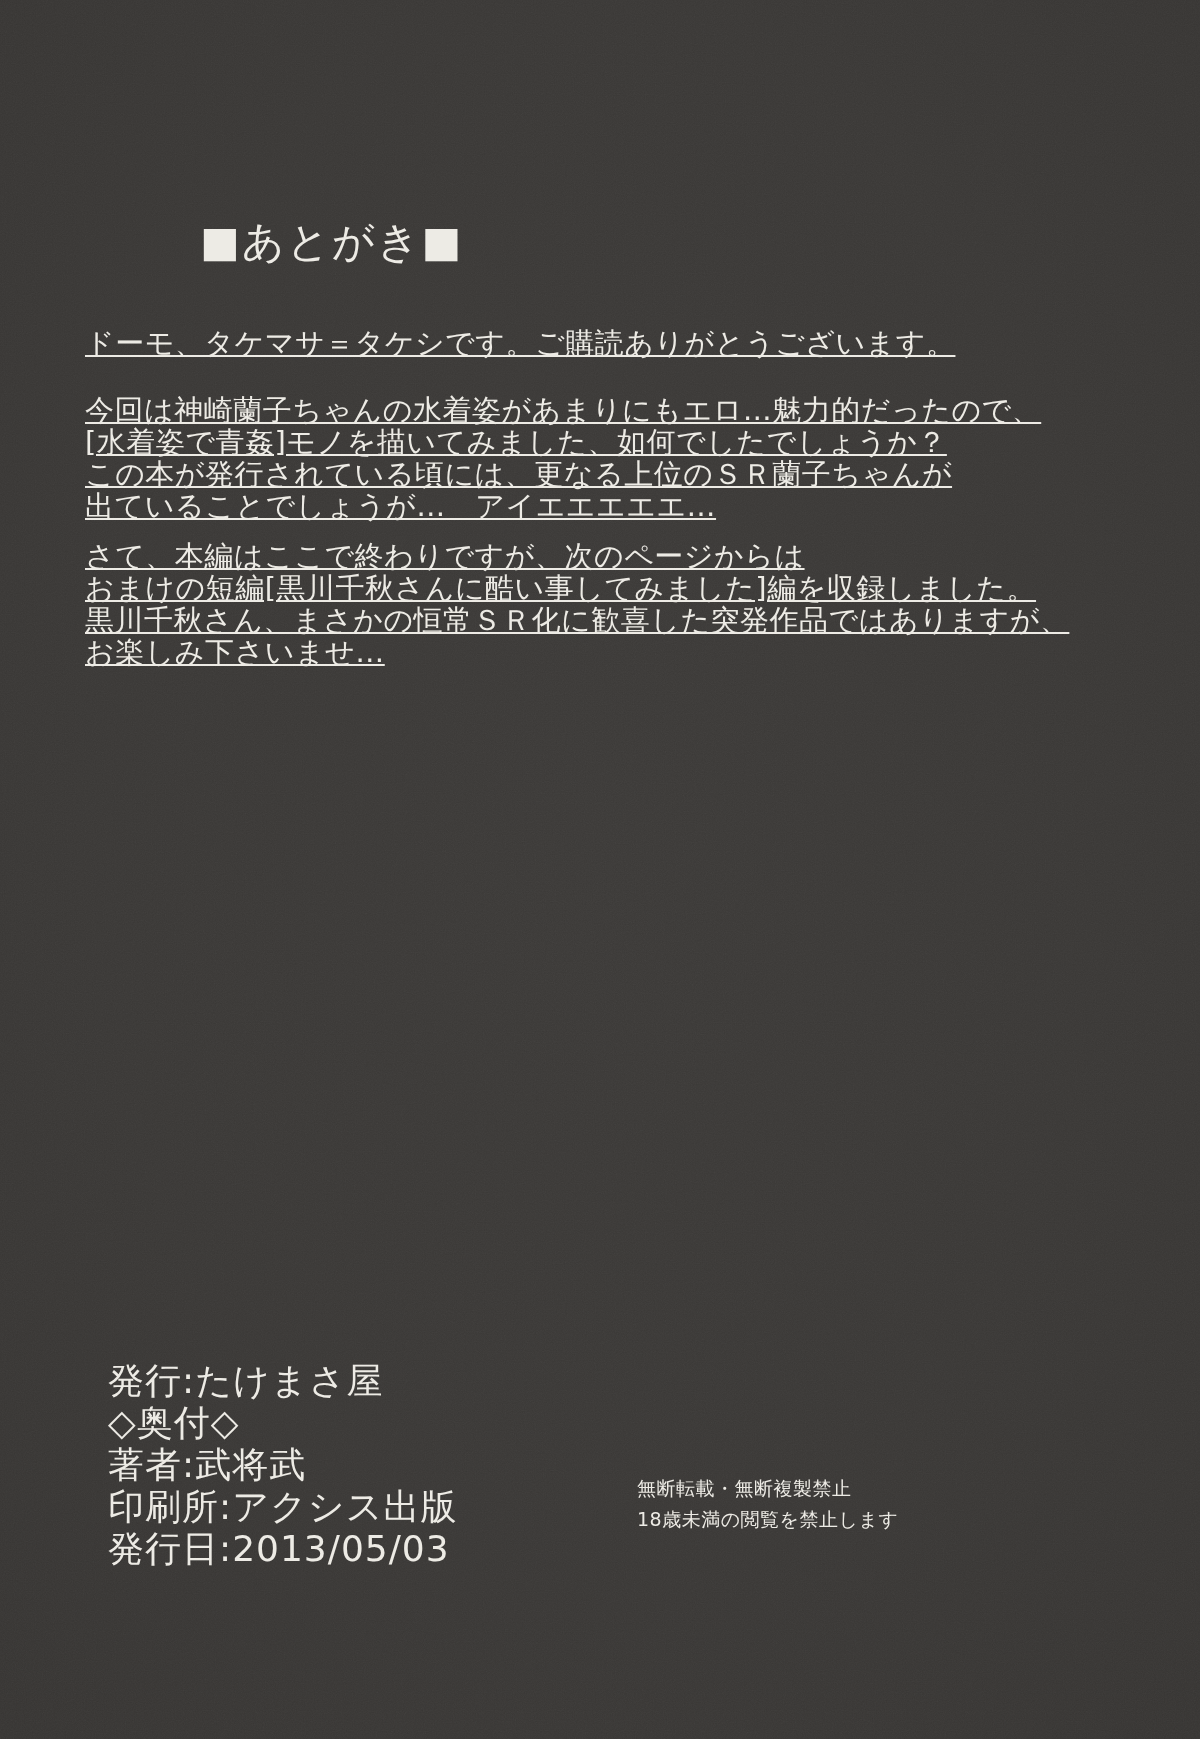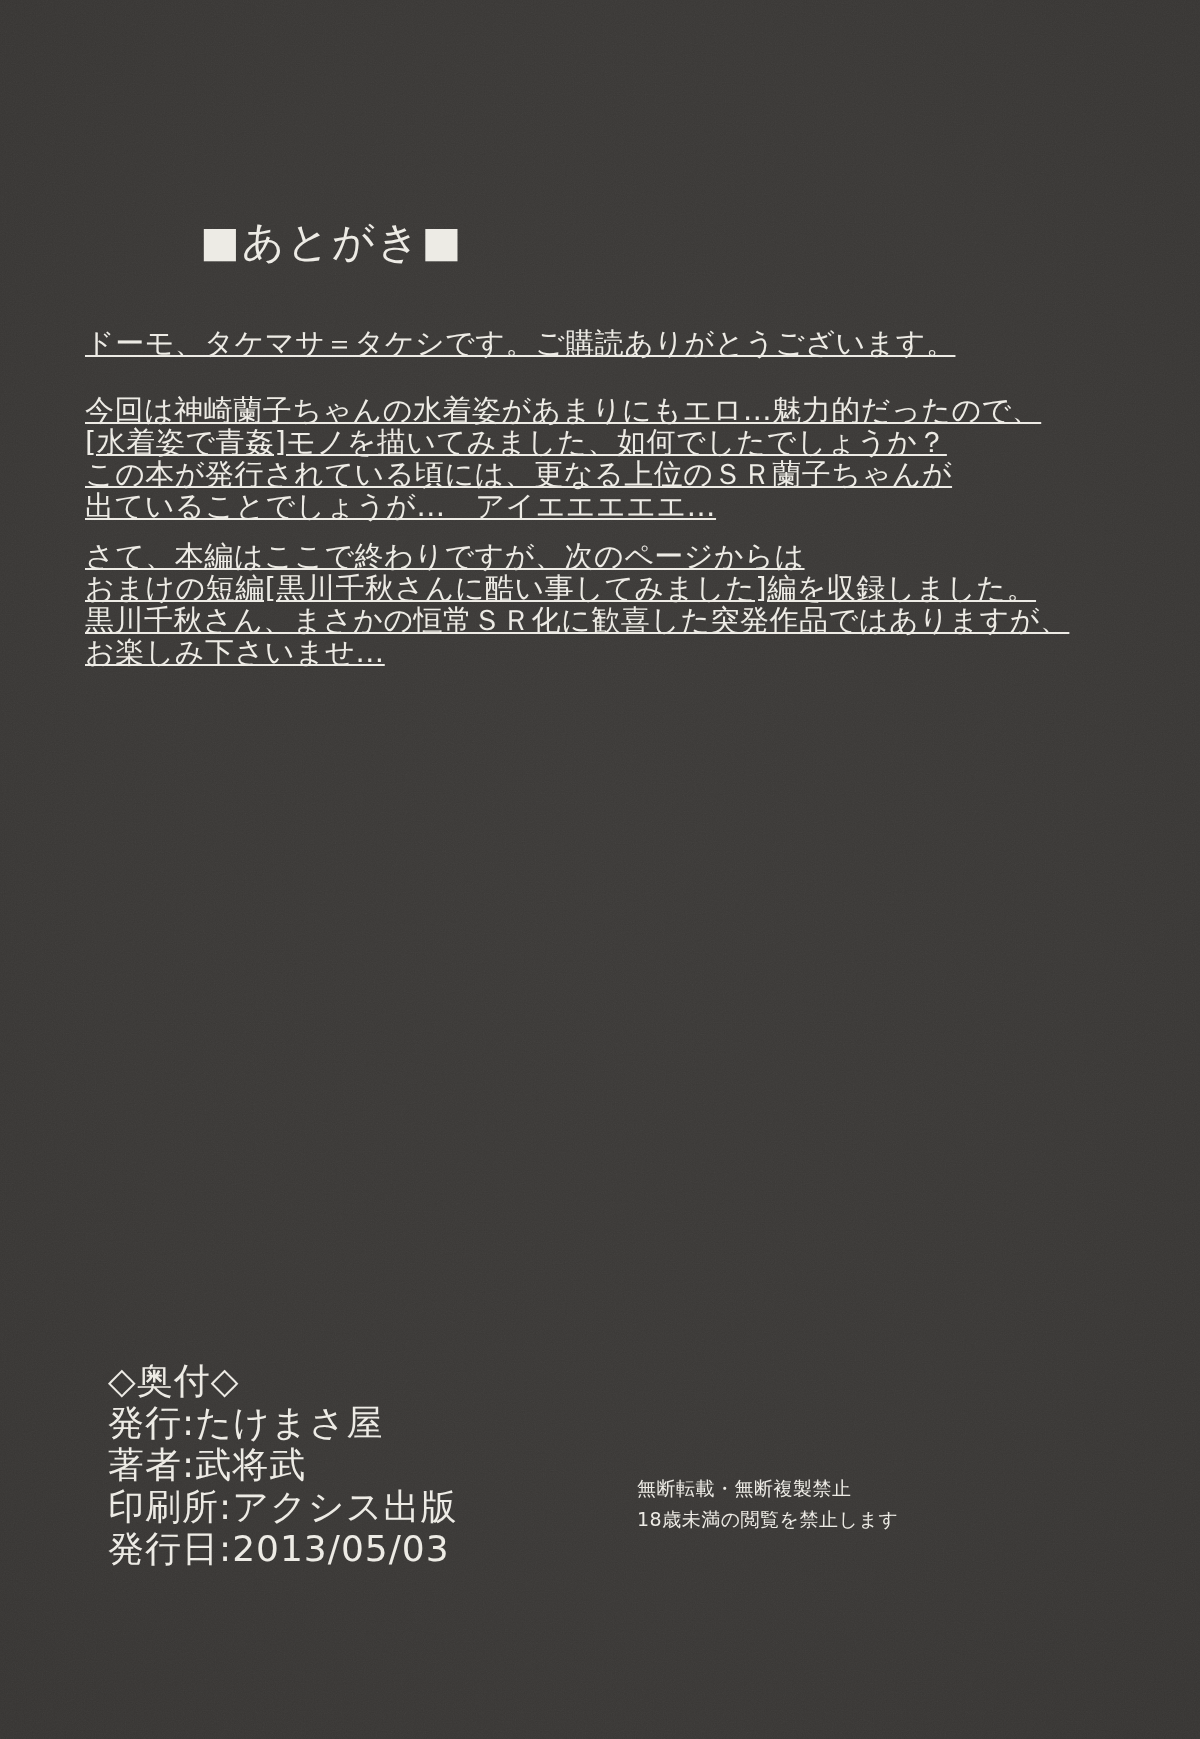--- a/index.html
+++ b/index.html
@@ -81,22 +81,22 @@
   </div>
 
   <div class="body-block para3-block">
     <div>さて、本編はここで終わりですが、次のページからは</div>
     <div>おまけの短編[黒川千秋さんに酷い事してみました]編を収録しました。</div>
     <div>黒川千秋さん、まさかの恒常ＳＲ化に歓喜した突発作品ではありますが、</div>
     <div>お楽しみ下さいませ…</div>
   </div>
 
   <div class="colophon-block">
+    <div>発行:たけまさ屋</div>
     <div>◇奥付◇</div>
-    <div>発行:たけまさ屋</div>
     <div>著者:武将武</div>
     <div>印刷所:アクシス出版</div>
     <div>発行日:2013/05/03</div>
   </div>
 
   <div class="notice-block">
     <div>無断転載・無断複製禁止</div>
     <div>18歳未満の閲覧を禁止します</div>
   </div>
 

